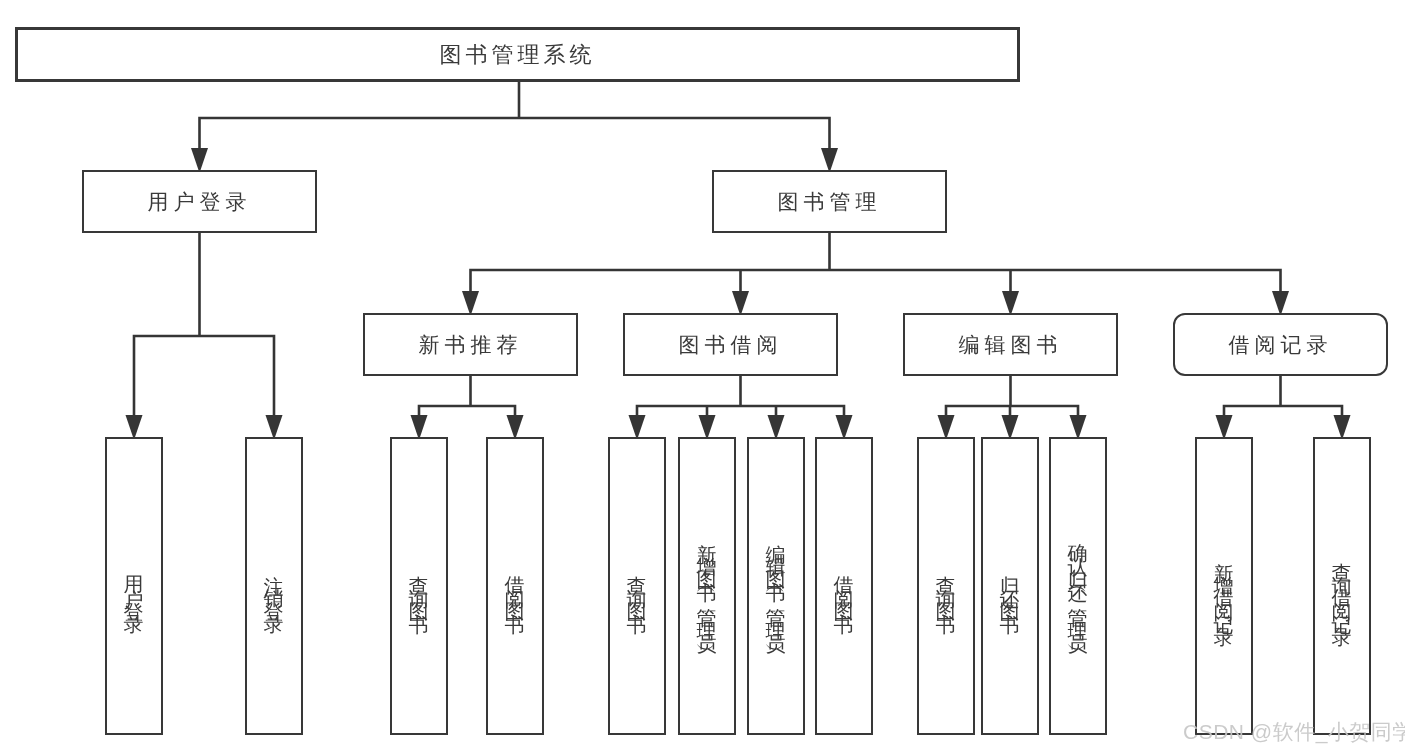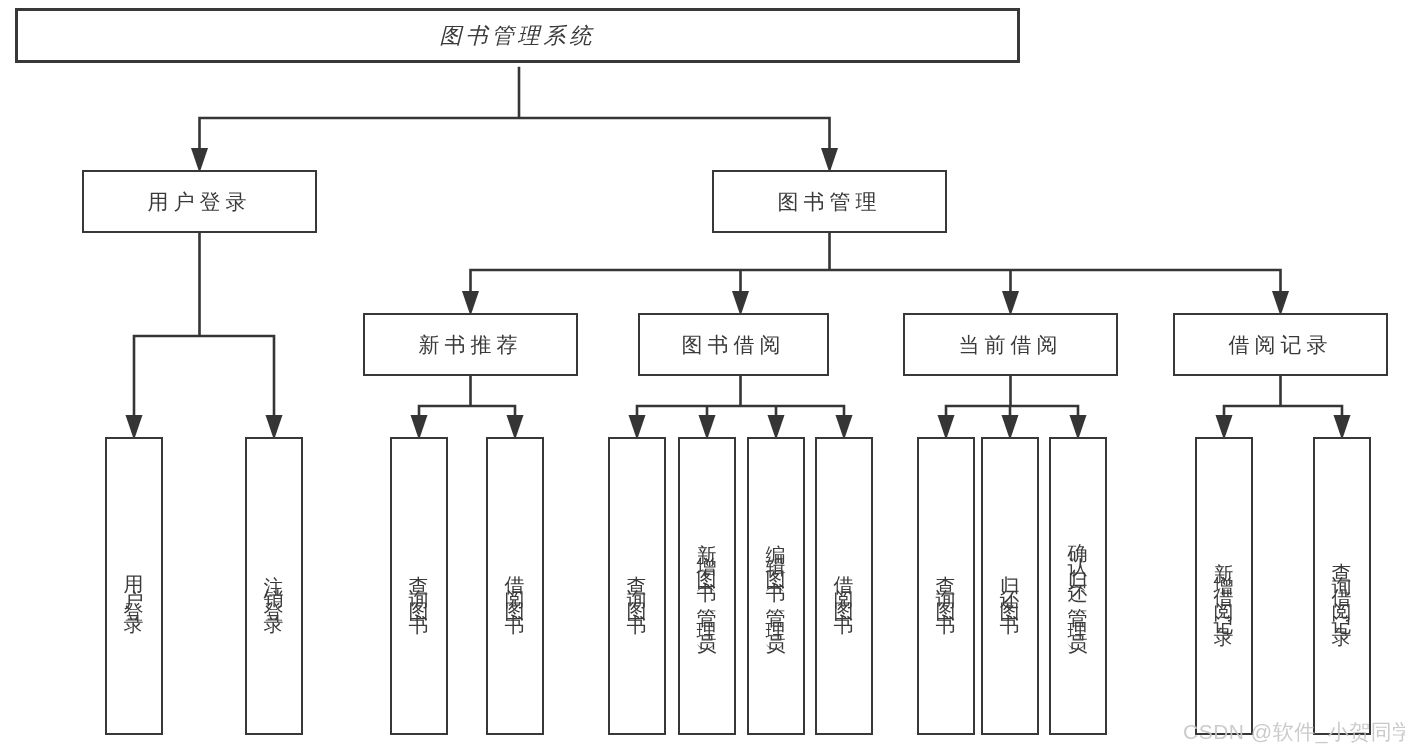--- a/index.html
+++ b/index.html
@@ -91,29 +91,29 @@
       <polygon points="698.5,415 715.5,415 707,440" fill="#353535"></polygon>
       <polygon points="767.5,415 784.5,415 776,440" fill="#353535"></polygon>
       <polygon points="835.5,415 852.5,415 844,440" fill="#353535"></polygon>
       <polygon points="937.5,415 954.5,415 946,440" fill="#353535"></polygon>
       <polygon points="1001.5,415 1018.5,415 1010,440" fill="#353535"></polygon>
       <polygon points="1069.5,415 1086.5,415 1078,440" fill="#353535"></polygon>
       <polygon points="1215.5,415 1232.5,415 1224,440" fill="#353535"></polygon>
       <polygon points="1333.5,415 1350.5,415 1342,440" fill="#353535"></polygon>
     </svg>
 
-  <div class="hbox root" style="left:15px; top:8px; width:1005px; height:55px;font-style:italic;">图书管理系统</div>
+  <div class="hbox root" style="left:15px; top:27px; width:1005px; height:55px;">图书管理系统</div>
 
   <div class="hbox" style="left:82px; top:170px; width:235px; height:63px;">用户登录</div>
   <div class="hbox" style="left:363px; top:313px; width:215px; height:63px;">新书推荐</div>
 
   <div class="hbox" style="left:712px; top:170px; width:235px; height:63px;">图书管理</div>
-  <div class="hbox" style="left:638px; top:313px; width:191px; height:63px;">图书借阅</div>
-  <div class="hbox" style="left:903px; top:313px; width:215px; height:63px;">当前借阅</div>
-  <div class="hbox" style="left:1173px; top:313px; width:215px; height:63px;">借阅记录</div>
+  <div class="hbox" style="left:623px; top:313px; width:215px; height:63px;">图书借阅</div>
+  <div class="hbox" style="left:903px; top:313px; width:215px; height:63px;">编辑图书</div>
+  <div class="hbox" style="left:1173px; top:313px; width:215px; height:63px;border-radius:12px;">借阅记录</div>
 
   <div class="vbox" style="left:105px; top:437px;">用户登录</div>
   <div class="vbox" style="left:245px; top:437px;">注销登录</div>
 
   <div class="vbox" style="left:390px; top:437px;">查询图书</div>
   <div class="vbox" style="left:486px; top:437px;">借阅图书</div>
 
   <div class="vbox" style="left:608px; top:437px;">查询图书</div>
   <div class="vbox" style="left:678px; top:437px;">新增图书（管理员）</div>
   <div class="vbox" style="left:747px; top:437px;">编辑图书（管理员）</div>

